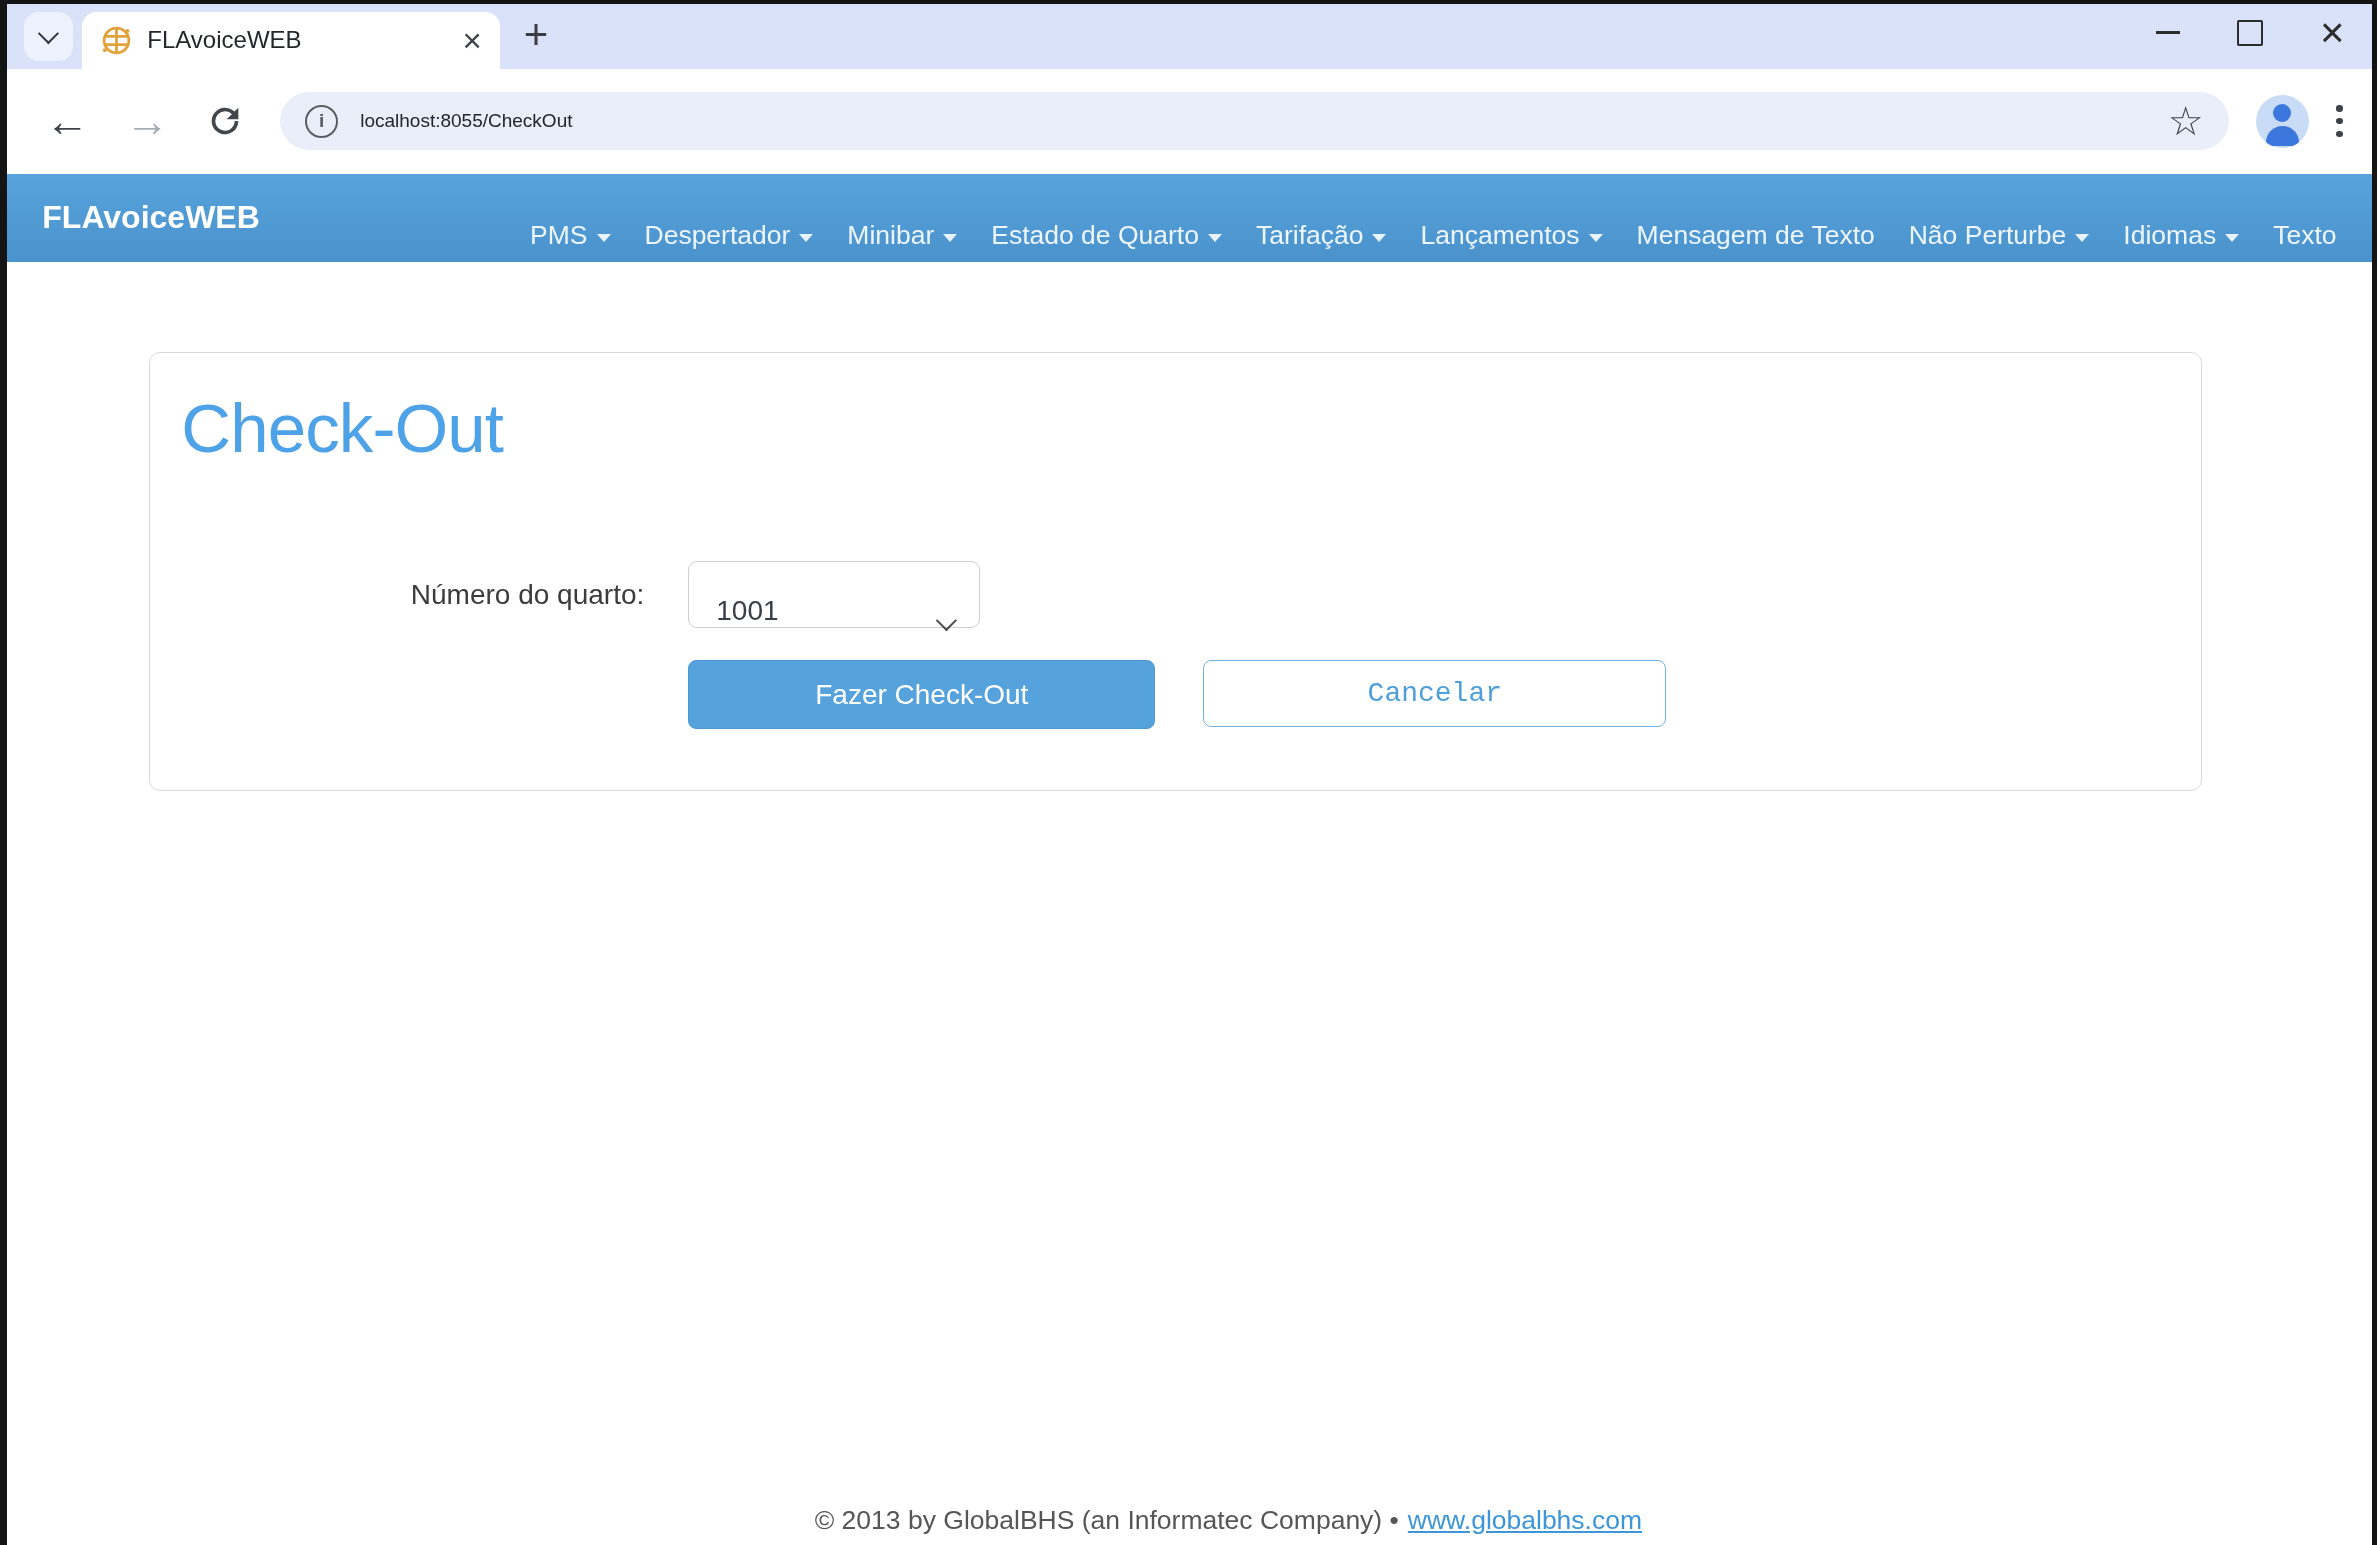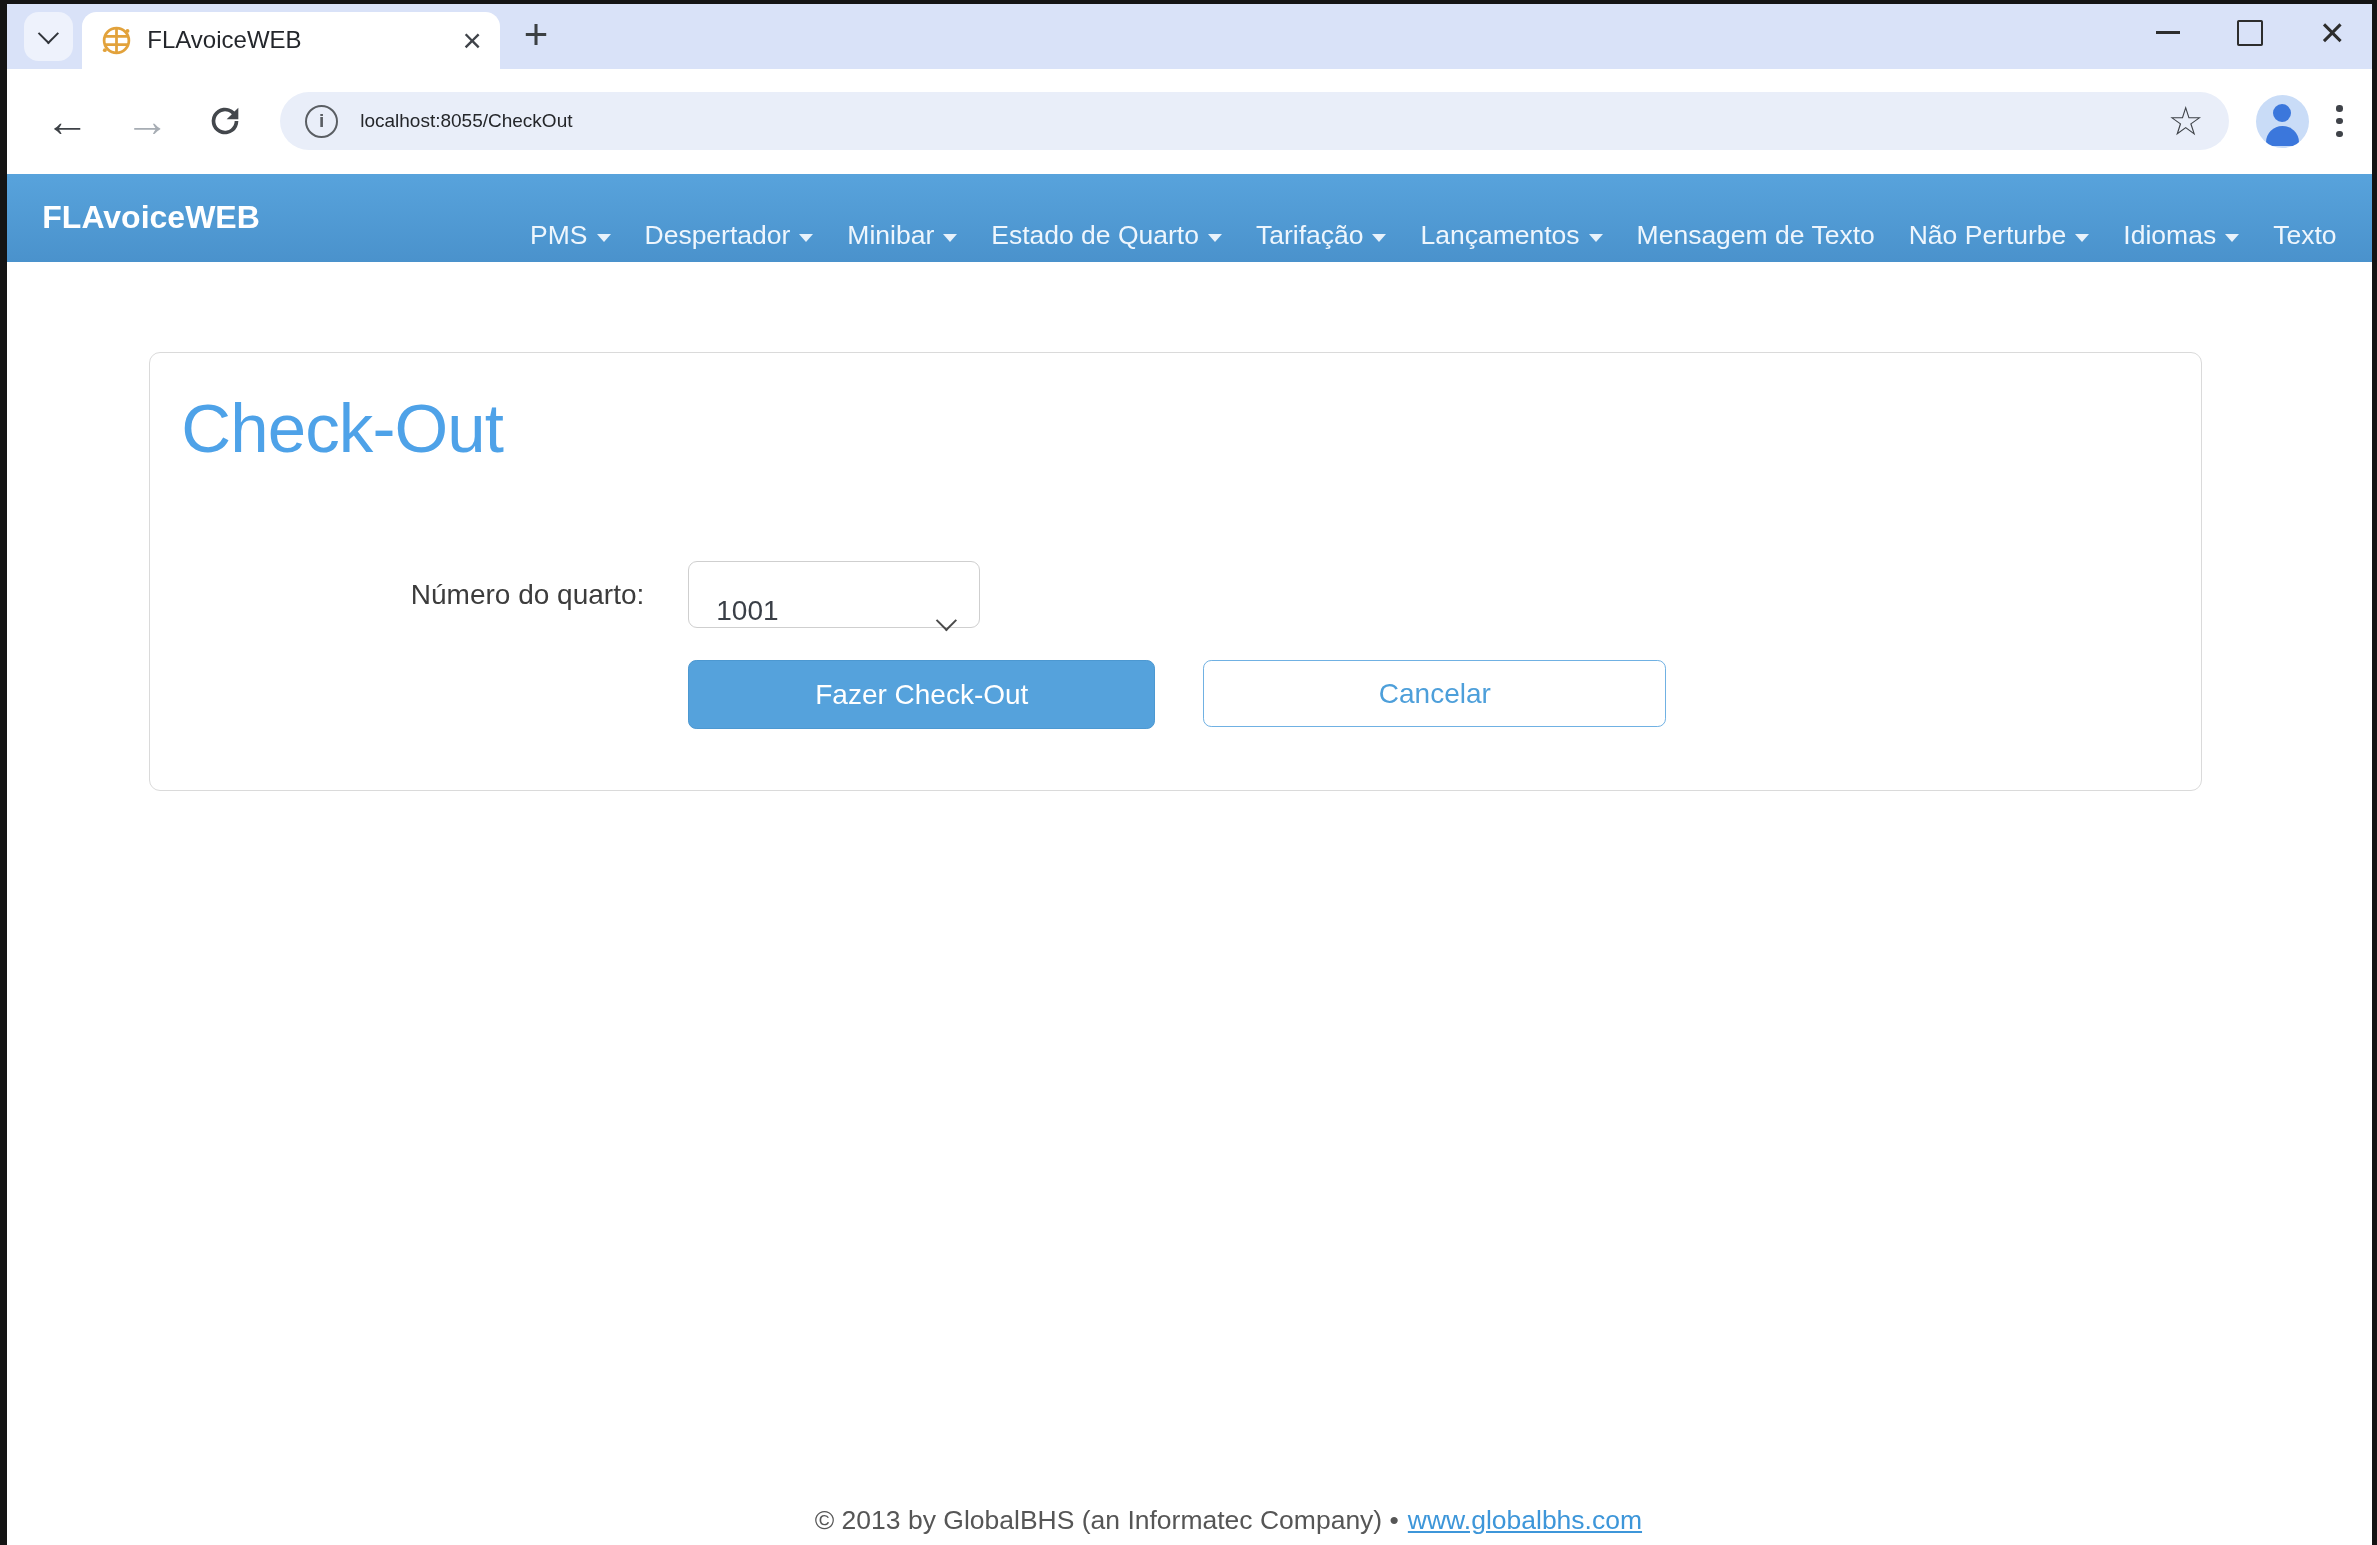--- a/index.html
+++ b/index.html
@@ -63,21 +63,21 @@
   .lab{width:463px;text-align:right;font-size:28px;color:#3c3c3c;}
   .select{margin-left:44px;width:292px;height:67px;border:1.8px solid #cfcfcf;border-radius:9px;
     display:flex;align-items:flex-end;box-sizing:border-box;padding:0 25.5px 0 27px;background:#fff;cursor:pointer;}
   .select .val{font-size:28px;color:#3a3f47;flex:1;}
   .chev2{width:12.8px;height:12.8px;border-right:2.7px solid #4a4a4a;border-bottom:2.7px solid #4a4a4a;
     transform:rotate(45deg);margin-top:-5.5px;}
   .btnrow{display:flex;margin-top:32px;margin-left:507px;gap:48px;}
   .btn-primary{width:465px;height:67px;background:#55a2dc;border:0.9px solid #4c98d1;border-radius:8.2px;
     color:#fff;font-size:28px;display:flex;align-items:center;justify-content:center;cursor:pointer;}
   .btn-outline{width:463px;height:67px;background:#fff;border:1.8px solid #70b1e3;border-radius:8.2px;
-    color:#4d9fda;font-size:28px;display:flex;align-items:center;justify-content:center;box-sizing:border-box;cursor:pointer;}
+    color:#4d9fda;font-size:28px;display:flex;align-items:center;justify-content:center;box-sizing:border-box;cursor:pointer;font-family:Liberation Mono, monospace;}
 
   .footer{position:absolute;bottom:9px;left:0;width:100%;text-align:center;font-size:26.5px;color:#565656;padding-left:39px;}
   .footer a{color:#3d96d9;text-decoration:underline;margin-left:9px;cursor:pointer;}
 </style>
 </head>
 <body>
 
 <div class="window">
 
   <div class="tabstrip">

